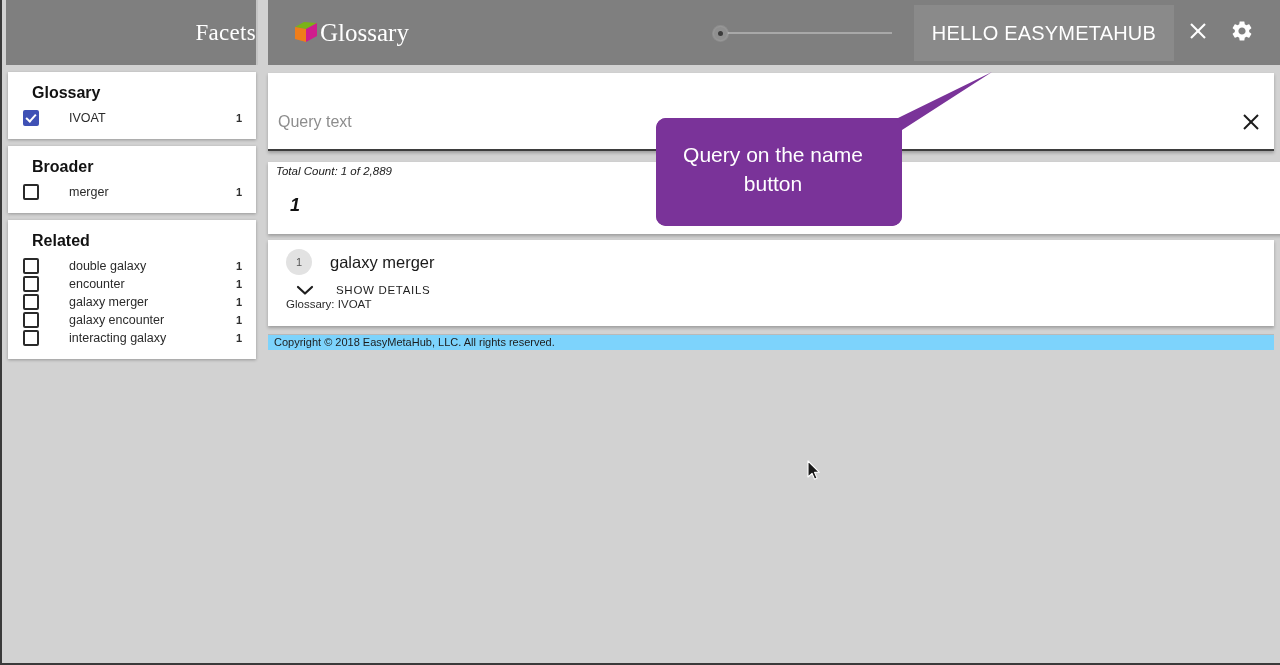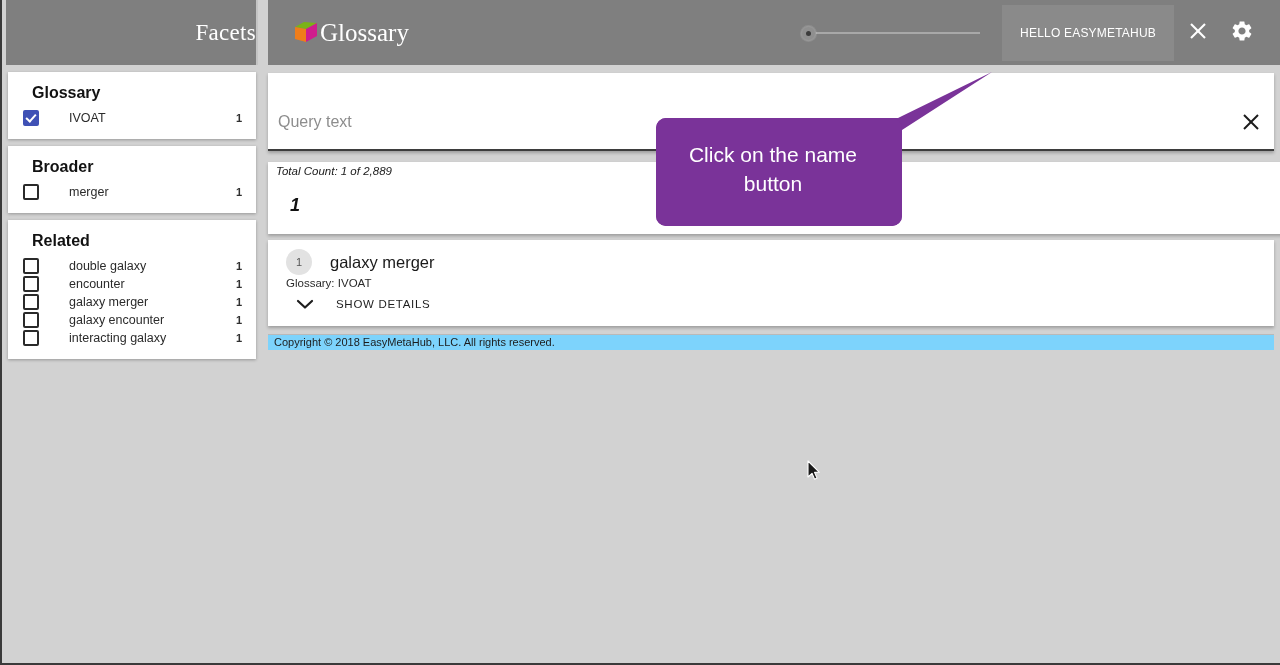--- a/index.html
+++ b/index.html
@@ -149,21 +149,21 @@
     position: absolute; left: 4px; top: 4px;
     width: 5px; height: 5px;
     background: #3b3b3b;
     border-radius: 50%;
   }
   #user-button {
     background: #8a8a8a;
     color: #ffffff;
     border: none;
     font-family: "Liberation Sans", sans-serif;
-    font-size: 12px;
+    font-size: 20px;
     letter-spacing: .2px;
     padding: 16px 18px;
     height: 56px;
     line-height: 24px;
     box-sizing: border-box;
     cursor: pointer;
     white-space: nowrap;
   }
   .hdr-icon-btn {
     width: 40px; height: 40px;
@@ -441,43 +441,43 @@
     <div id="count-card">
       <div id="total-count">Total Count: 1 of 2,889</div>
       <div id="page-number">1</div>
     </div>
 
     <div id="result-card">
       <div id="result-head">
         <span class="badge">1</span>
         <span id="result-title">galaxy merger</span>
       </div>
-      <div id="result-sub">Glossary: IVOAT</div>
       <div id="show-details">
         <span class="chev">
           <svg width="18" height="12" viewBox="0 0 18 12" xmlns="http://www.w3.org/2000/svg">
             <polyline points="2,3 9,9.5 16,3" fill="none" stroke="#1e1e1e" stroke-width="2.2" stroke-linecap="round" stroke-linejoin="round"></polyline>
           </svg>
         </span>
         <span class="sd-label">SHOW DETAILS</span>
       </div>
+      <div id="result-sub">Glossary: IVOAT</div>
     </div>
 
     <div id="footer-bar">
       <div id="copyright">Copyright © 2018 EasyMetaHub, LLC. All rights reserved.</div>
     </div>
 
   </div>
 
   <div id="tooltip-callout">
     <svg width="350" height="175" viewBox="0 0 350 175" xmlns="http://www.w3.org/2000/svg">
       <path d="M14 56 h232 L340 10 L250 68 v86 a10 10 0 0 1 -10 10 H14 a10 10 0 0 1 -10 -10 V66 a10 10 0 0 1 10 -10 z" fill="#7a3399"></path>
       <rect x="4" y="56" width="246" height="108" rx="10" ry="10" fill="#7a3399"></rect>
     </svg>
-    <div id="tooltip-text">Click on the name button</div>
+    <div id="tooltip-text">Query on the name button</div>
   </div>
 
   <div id="mouse-cursor">
     <svg width="14" height="21" viewBox="0 0 14 21" xmlns="http://www.w3.org/2000/svg">
       <path d="M1 1 L1 17 L5 13.3 L7.6 19.2 L10 18.1 L7.5 12.4 L12.4 12.3 Z" fill="#1a1a1a" stroke="#ffffff" stroke-width="1.1" stroke-linejoin="round"></path>
     </svg>
   </div>
 
 </div>
 

